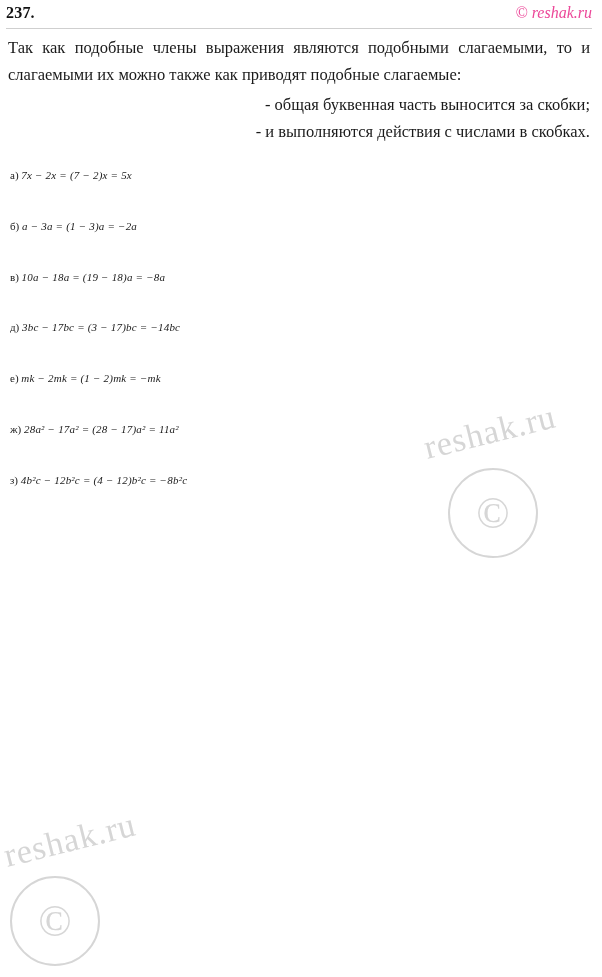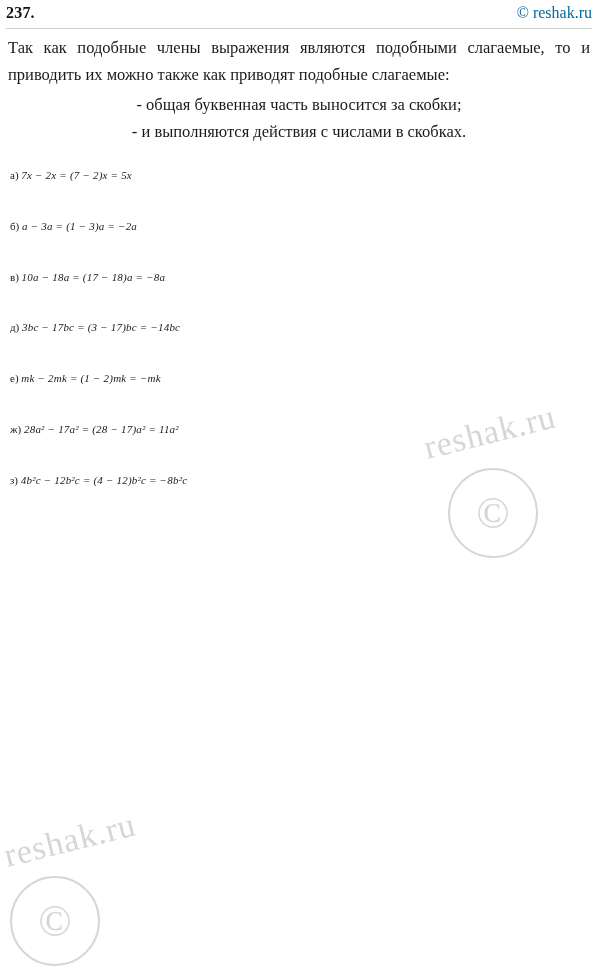--- a/index.html
+++ b/index.html
@@ -31,22 +31,23 @@
   .task-number {
     font-family: "Liberation Serif", serif;
     font-weight: bold;
     font-size: 16px;
     color: #111;
     letter-spacing: 0.2px;
   }
   .site-credit {
     font-family: "Liberation Serif", serif;
     font-size: 16px;
-    color: #0369a1;
+    color: #ec4899;
     white-space: nowrap;
+    font-style: italic;
   }
   .rule {
     border-top: 1px solid #cfcfcf;
     margin: 2px 0 6px 0;
   }
   .intro {
     font-family: "Liberation Serif", serif;
     font-size: 16.5px;
     line-height: 1.62;
     text-align: justify;
@@ -55,21 +56,21 @@
     margin: 0 2px 0 2px;
   }
   .intro p {
     margin: 0;
   }
   .bullets {
     margin-top: 4px;
   }
   .bullets p {
     margin: 0;
-    text-align: center;
+    text-align: right;
     line-height: 1.62;
   }
   .items {
     margin-top: 22px;
   }
   .item {
     font-family: "Liberation Serif", serif;
     font-size: 11px;
     line-height: 1.35;
     margin: 0 0 36px 4px;
@@ -127,42 +128,42 @@
 
 <div class="page">
 
   <div class="header-row">
     <span class="task-number">237.</span>
     <span class="site-credit">© reshak.ru</span>
   </div>
   <div class="rule"></div>
 
   <div class="intro">
-    <p>Так как подобные члены выражения являются подобными слагаемые, то и приводить их можно также как приводят подобные слагаемые:</p>
+    <p>Так как подобные члены выражения являются подобными слагаемыми, то и слагаемыми их можно также как приводят подобные слагаемые:</p>
     <div class="bullets">
       <p>- общая буквенная часть выносится за скобки;</p>
       <p>- и выполняются действия с числами в скобках.</p>
     </div>
   </div>
 
   <div class="items">
 
     <div class="item">
       <span class="lbl">а)</span>
       <span class="math">7x − 2x = (7 − 2)x = 5x</span>
     </div>
 
     <div class="item">
       <span class="lbl">б)</span>
       <span class="math">a − 3a = (1 − 3)a = −2a</span>
     </div>
 
     <div class="item">
       <span class="lbl">в)</span>
-      <span class="math">10a − 18a = (17 − 18)a = −8a</span>
+      <span class="math">10a − 18a = (19 − 18)a = −8a</span>
     </div>
 
 
     <div class="item">
       <span class="lbl">д)</span>
       <span class="math">3bc − 17bc = (3 − 17)bc = −14bc</span>
     </div>
 
     <div class="item">
       <span class="lbl">е)</span>

